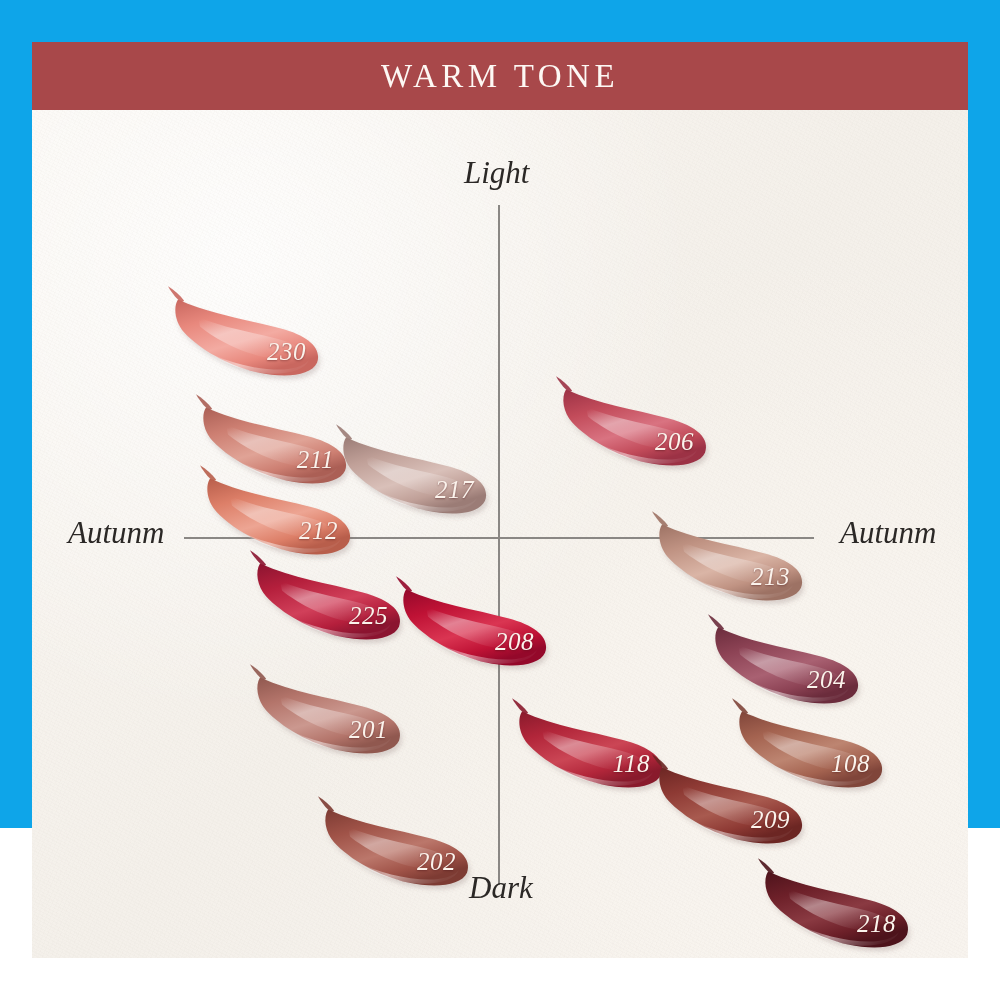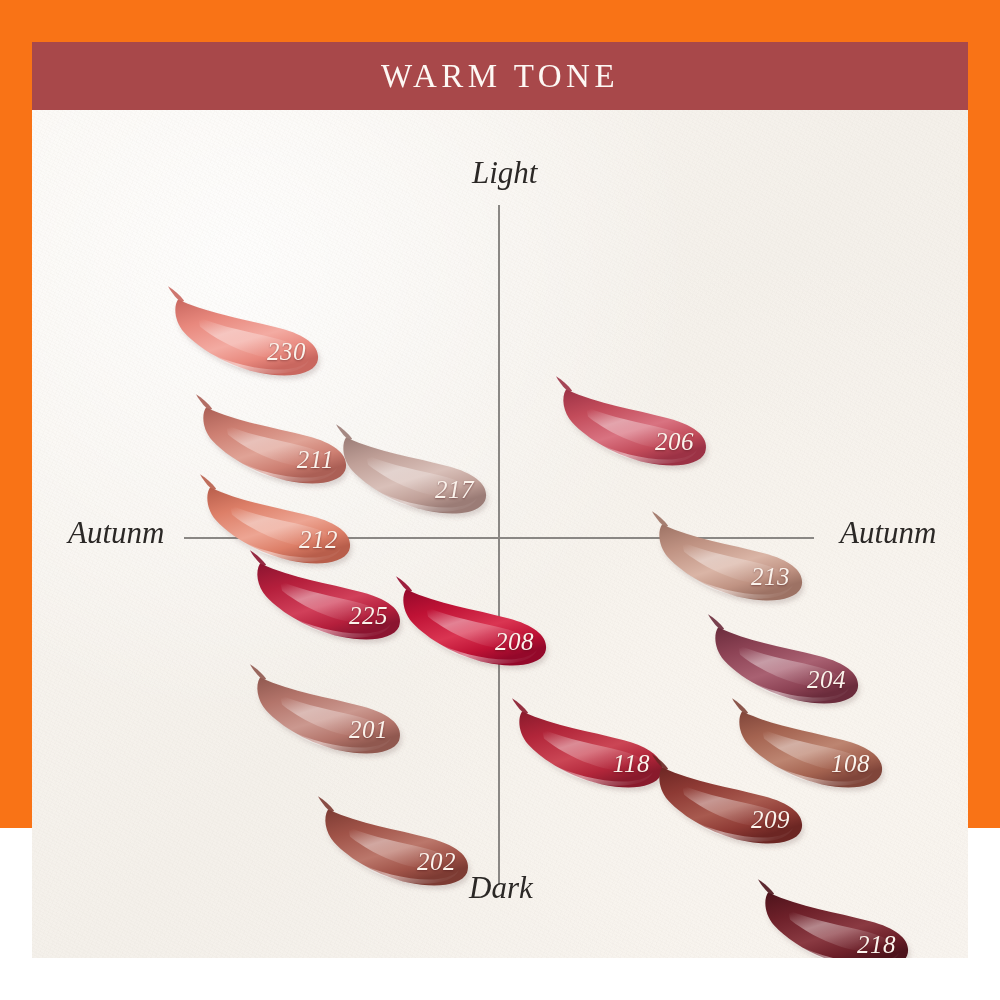--- a/index.html
+++ b/index.html
@@ -8,21 +8,21 @@
     width: 1000px;
     height: 1000px;
     overflow: hidden;
     font-family: "Liberation Serif", serif;
   }
 
   #page {
     position: relative;
     width: 1000px;
     height: 828px;
-    background: #f97316;
+    background: #0ea5e9;
     box-sizing: border-box;
   }
 
   
   #header-banner {
     position: absolute;
     left: 32px;
     top: 42px;
     width: 936px;
     height: 68px;
@@ -84,21 +84,21 @@
   }
 
   .axis-label {
     position: absolute;
     font-family: "Liberation Serif", serif;
     font-style: italic;
     font-size: 31px;
     color: #2b2826;
     white-space: nowrap;
   }
-  #label-light  { left: 432px; top: 45px; margin-left: 8px; }
+  #label-light  { left: 432px; top: 45px; }
   #label-dark   { left: 437px; top: 760px; }
   #label-spring { left: 36px;  top: 405px; }
   #label-autumn { left: 808px; top: 405px; }
 
   
   .swatch {
     position: absolute;
     width: 150px;
     height: 92px;
   }
@@ -235,21 +235,21 @@
               </filter>
             </defs>
             <path d="M6,10 C40,26 72,30 108,40 C138,48 150,62 145,76 C139,90 112,92 86,86 C56,79 28,62 12,44 C3,34 1,18 6,10 Z" fill="rgba(120,95,90,0.22)" transform="translate(2,4)" filter="url(#f2)"></path>
             <path d="M6,10 C40,26 72,30 108,40 C138,48 150,62 145,76 C139,90 112,92 86,86 C56,79 28,62 12,44 C3,34 1,18 6,10 Z" fill="url(#g2)"></path>
             <path d="M26,28 C52,40 80,44 106,51 C124,56 133,63 131,69 C128,75 110,74 92,70 C66,64 42,50 28,38 Z" fill="url(#h2)"></path>
             <path d="M34,64 C56,76 86,84 112,83 C124,82 133,78 137,73 C132,85 110,90 86,86 C62,81 44,73 34,64 Z" fill="url(#s2)"></path>
             <path d="M7,11 C2,6 -2,0 -4,-4 C2,0 8,5 12,11 C11,13 9,13 7,11 Z" fill="#9b7c76" opacity="0.9"></path>
           </svg>
           <div class="swatch-label">217</div>
         </div>
-        <div class="swatch" style="left: 172px; top: 368px;">
+        <div class="swatch" style="left: 172px; top: 359px;">
           <svg viewBox="0 0 150 96" preserveAspectRatio="none">
             <defs>
               <linearGradient id="g3" x1="0%" y1="0%" x2="55%" y2="100%">
                 <stop offset="0%" stop-color="#b85e4b" stop-opacity="1"></stop>
                 <stop offset="30%" stop-color="#dd7f68" stop-opacity="1"></stop>
                 <stop offset="62%" stop-color="#eda593" stop-opacity="1"></stop>
                 <stop offset="84%" stop-color="#dd7f68" stop-opacity="1"></stop>
                 <stop offset="100%" stop-color="#b85e4b" stop-opacity="1"></stop>
               </linearGradient>
               <linearGradient id="h3" x1="10%" y1="0%" x2="80%" y2="90%">
@@ -598,21 +598,21 @@
               </filter>
             </defs>
             <path d="M6,10 C40,26 72,30 108,40 C138,48 150,62 145,76 C139,90 112,92 86,86 C56,79 28,62 12,44 C3,34 1,18 6,10 Z" fill="rgba(120,95,90,0.22)" transform="translate(2,4)" filter="url(#f13)"></path>
             <path d="M6,10 C40,26 72,30 108,40 C138,48 150,62 145,76 C139,90 112,92 86,86 C56,79 28,62 12,44 C3,34 1,18 6,10 Z" fill="url(#g13)"></path>
             <path d="M26,28 C52,40 80,44 106,51 C124,56 133,63 131,69 C128,75 110,74 92,70 C66,64 42,50 28,38 Z" fill="url(#h13)"></path>
             <path d="M34,64 C56,76 86,84 112,83 C124,82 133,78 137,73 C132,85 110,90 86,86 C62,81 44,73 34,64 Z" fill="url(#s13)"></path>
             <path d="M7,11 C2,6 -2,0 -4,-4 C2,0 8,5 12,11 C11,13 9,13 7,11 Z" fill="#6c2623" opacity="0.9"></path>
           </svg>
           <div class="swatch-label">209</div>
         </div>
-        <div class="swatch" style="left: 730px; top: 773px;">
+        <div class="swatch" style="left: 730px; top: 752px;">
           <svg viewBox="0 0 150 96" preserveAspectRatio="none">
             <defs>
               <linearGradient id="g14" x1="0%" y1="0%" x2="55%" y2="100%">
                 <stop offset="0%" stop-color="#4d131b" stop-opacity="1"></stop>
                 <stop offset="30%" stop-color="#6d2029" stop-opacity="1"></stop>
                 <stop offset="62%" stop-color="#8a3a42" stop-opacity="1"></stop>
                 <stop offset="84%" stop-color="#6d2029" stop-opacity="1"></stop>
                 <stop offset="100%" stop-color="#4d131b" stop-opacity="1"></stop>
               </linearGradient>
               <linearGradient id="h14" x1="10%" y1="0%" x2="80%" y2="90%">

